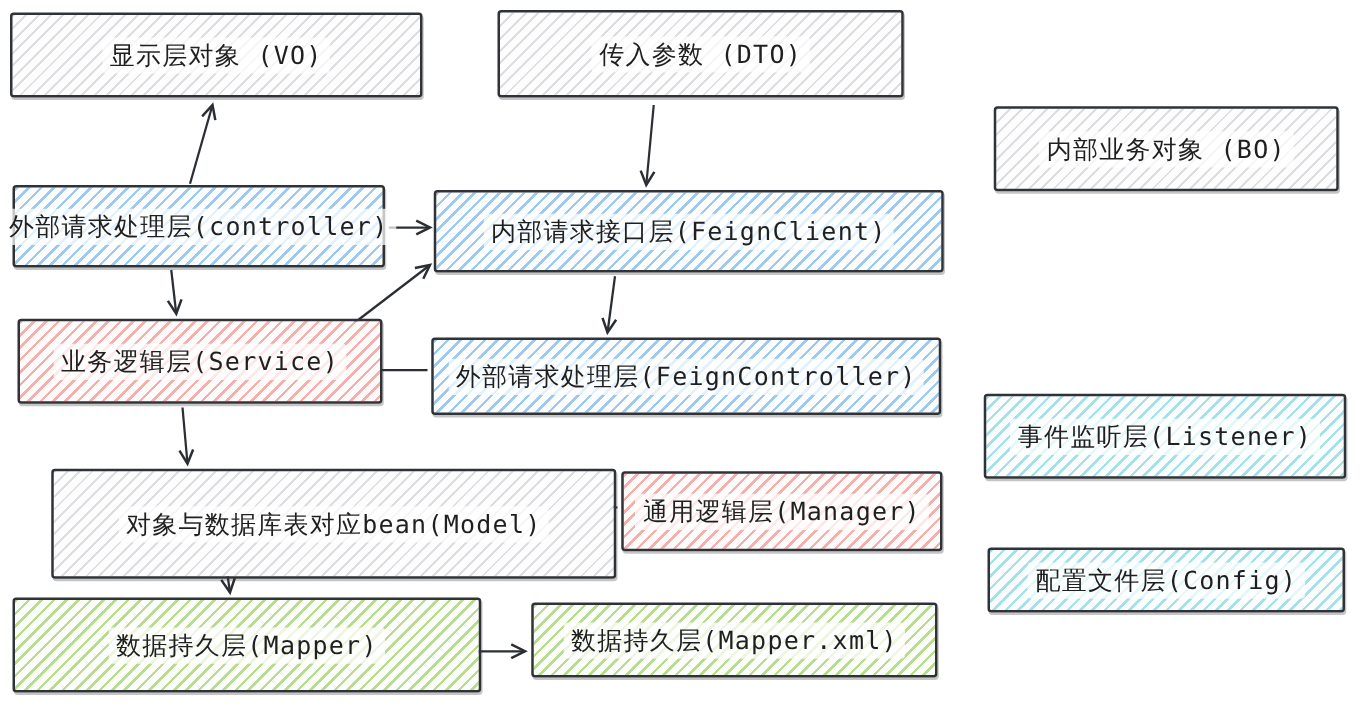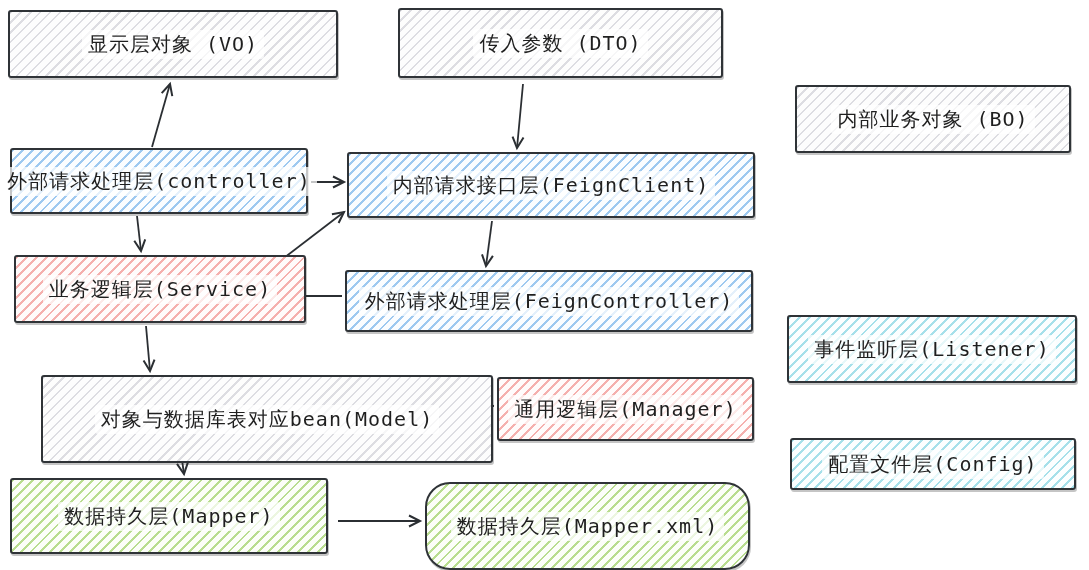--- a/index.html
+++ b/index.html
@@ -81,24 +81,24 @@
     </div>
   <div class="node fill-blue" style="left:345px; top:270px; width:408px; height:62px;">
       <span>外部请求处理层(FeignController)</span>
     </div>
   <div class="node fill-gray" style="left:8px;   top:375px; width:452px; height:88px;margin-left:33px;">
       <span>对象与数据库表对应bean(Model)</span>
     </div>
   <div class="node fill-red" style="left:497px; top:377px; width:257px; height:64px;">
       <span>通用逻辑层(Manager)</span>
     </div>
-  <div class="node fill-green" style="left:10px;  top:478px; width:318px; height:76px;">
+  <div class="node fill-green" style="left:10px;  top:478px; width:375px; height:76px;">
       <span>数据持久层(Mapper)</span>
     </div>
-  <div class="node fill-green" style="left:425px; top:482px; width:325px; height:88px;border-radius:25px;">
+  <div class="node fill-green" style="left:425px; top:482px; width:325px; height:60px;">
       <span>数据持久层(Mapper.xml)</span>
     </div>
 
   <div class="node fill-gray" style="left:795px; top:85px;  width:276px; height:68px;text-align:right;">
       <span>内部业务对象 (BO)</span>
     </div>
   <div class="node fill-cyan" style="left:787px; top:315px; width:290px; height:68px;">
       <span>事件监听层(Listener)</span>
     </div>
   <div class="node fill-cyan" style="left:790px; top:438px; width:286px; height:52px;">

